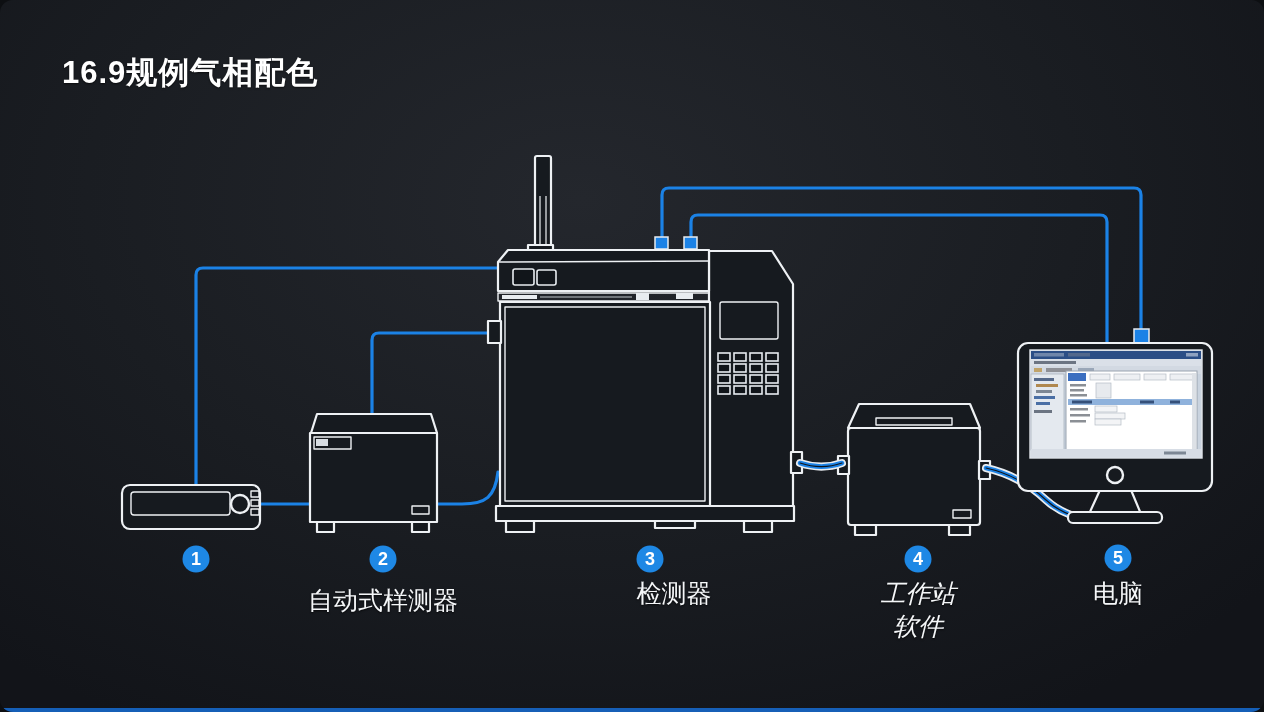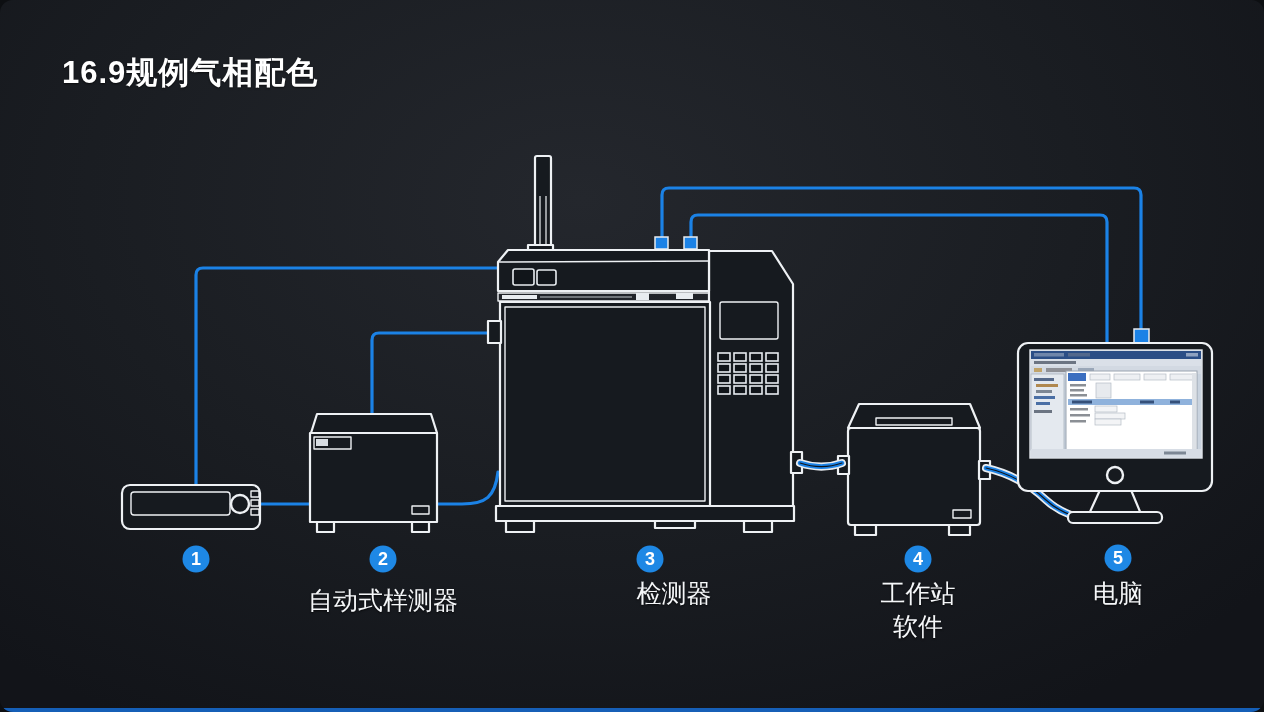--- a/index.html
+++ b/index.html
@@ -223,19 +223,19 @@
     </div>
   <div class="badge" style="left:918px;top:559px;background:#1e88e5;">
       <span>4</span>
     </div>
   <div class="badge" style="left:1118px;top:558px;background:#1e88e5;">
       <span>5</span>
     </div>
 
   <div class="dev-label" style="left:383px;top:577px;margin-top:7px;">自动式样测器</div>
   <div class="dev-label" style="left:674px;top:577px;">检测器</div>
-  <div class="dev-label" style="left:918px;top:577px;">
+  <div class="dev-label" style="left:918px;top:577px;font-style:italic;">
     <div>工作站</div>
     <div>软件</div>
   </div>
   <div class="dev-label" style="left:1118px;top:577px;">电脑</div>
 
 </div>
 
 </body></html>

